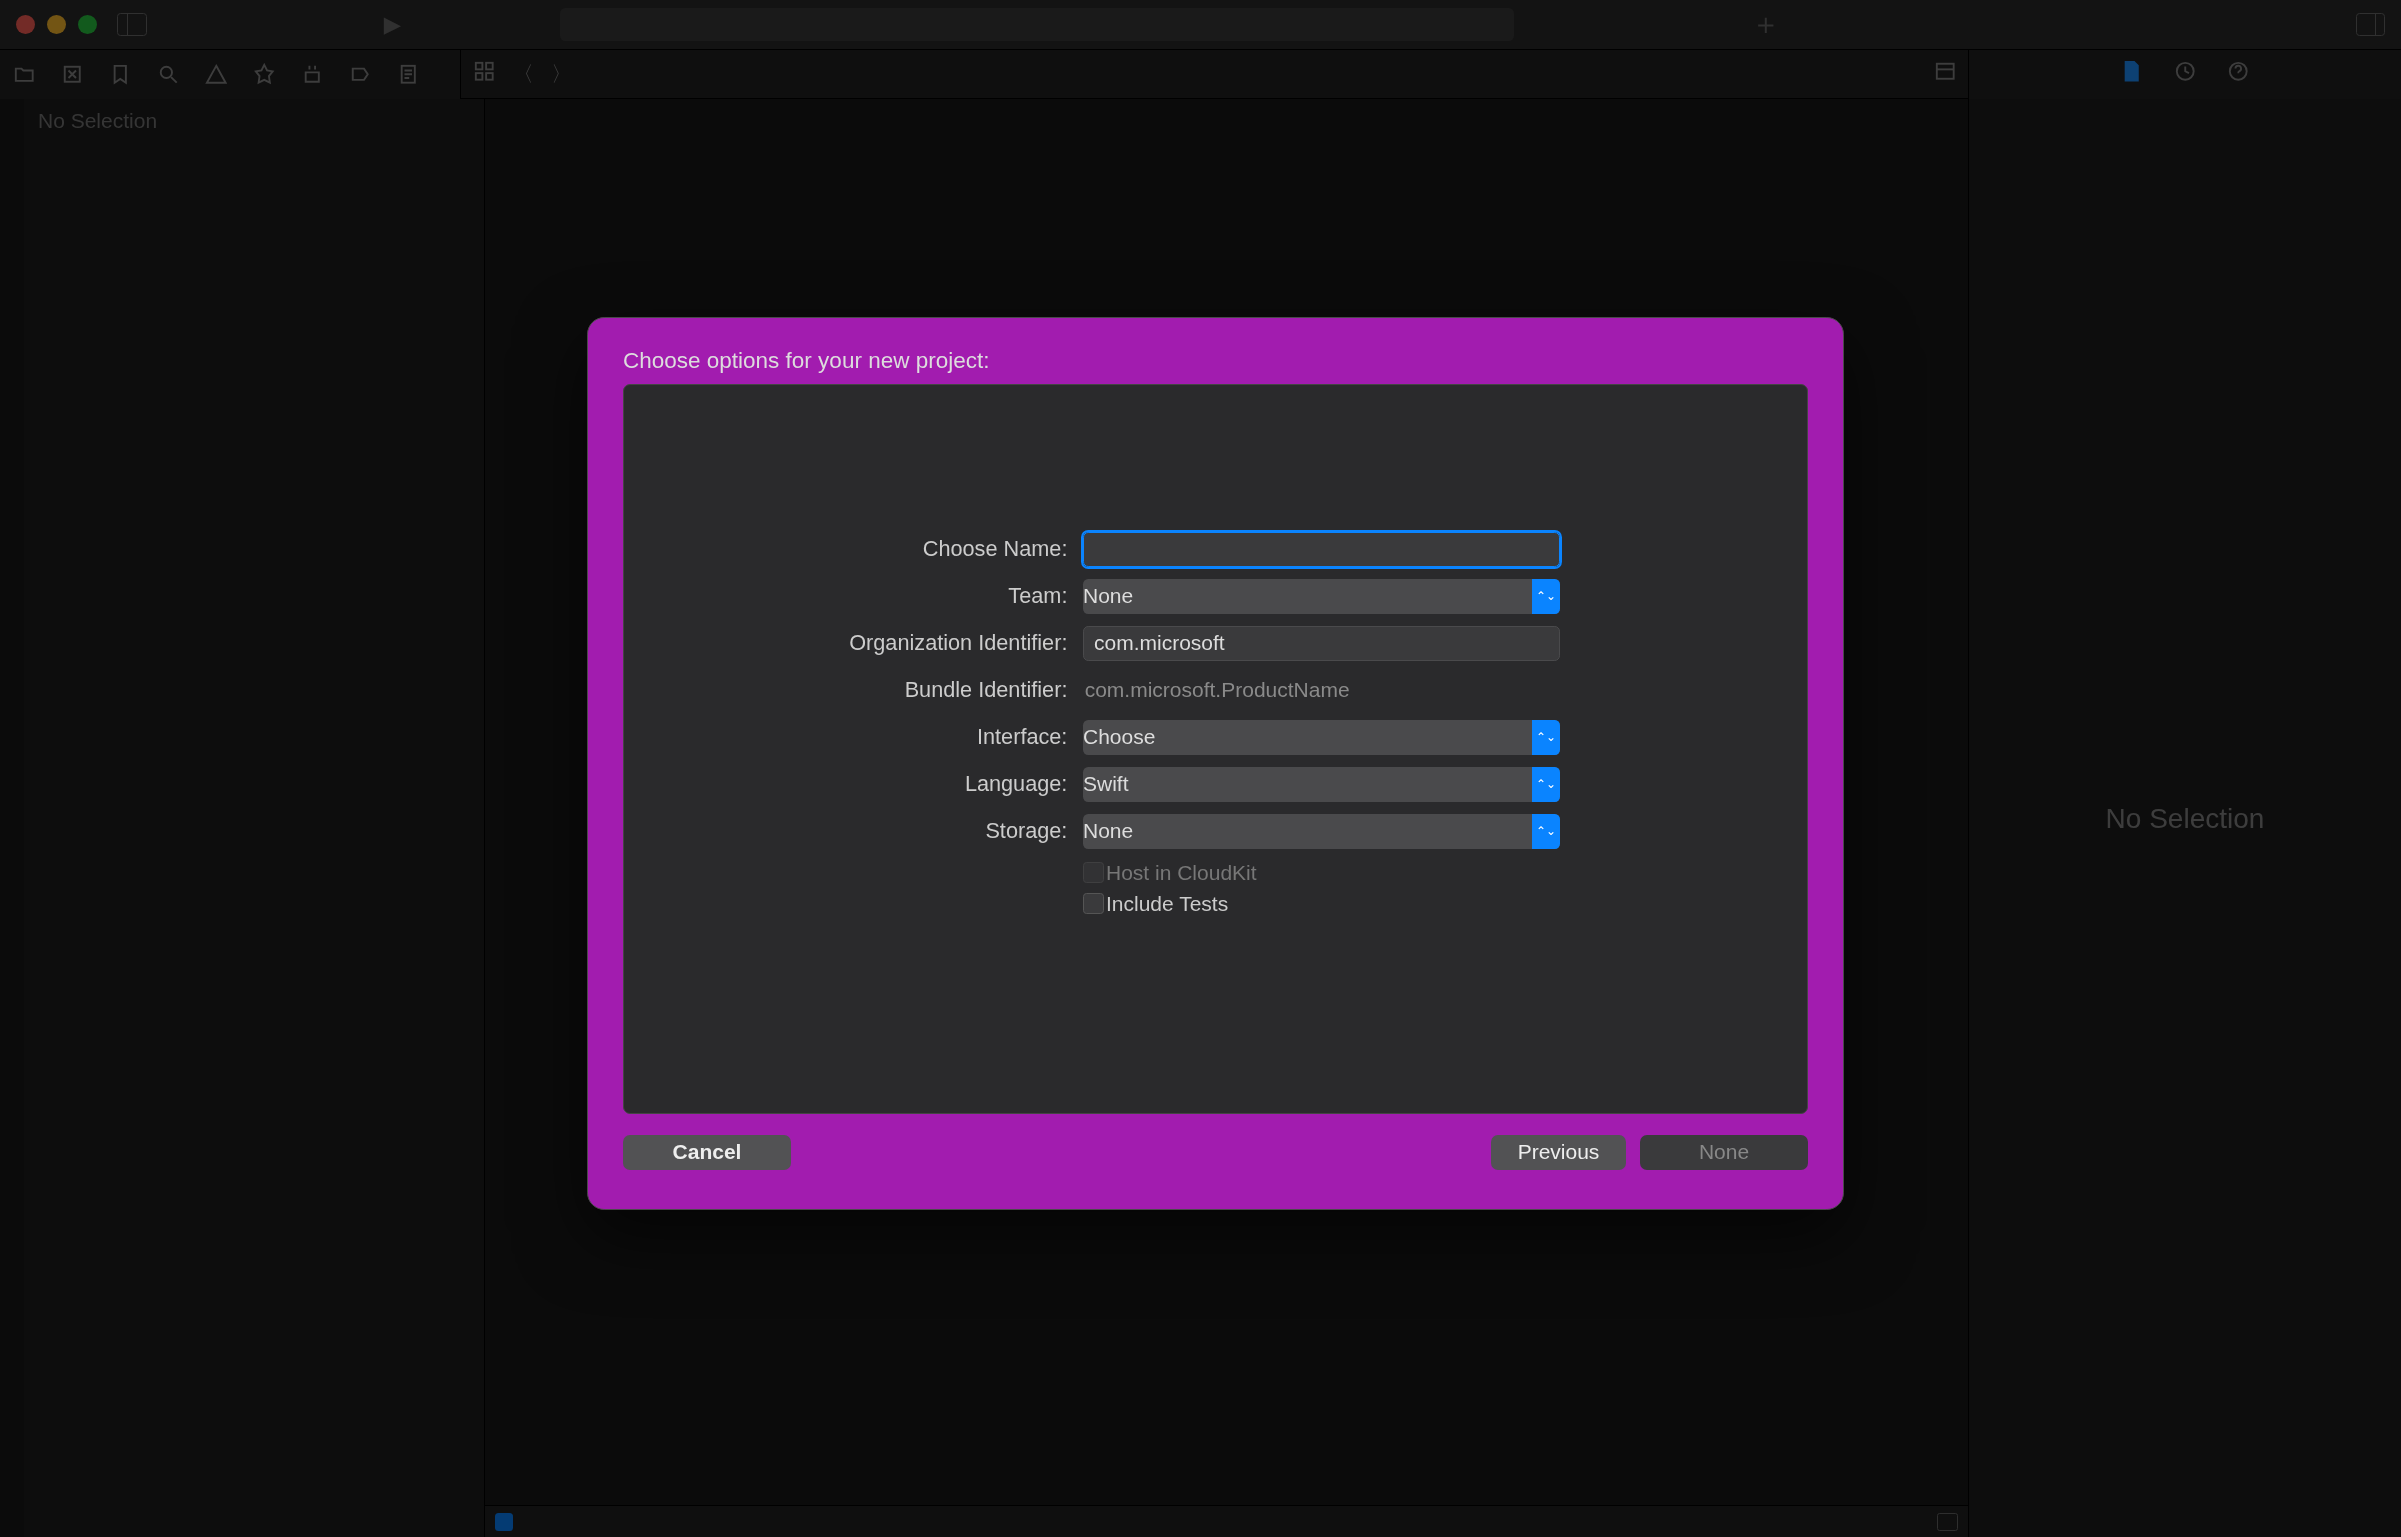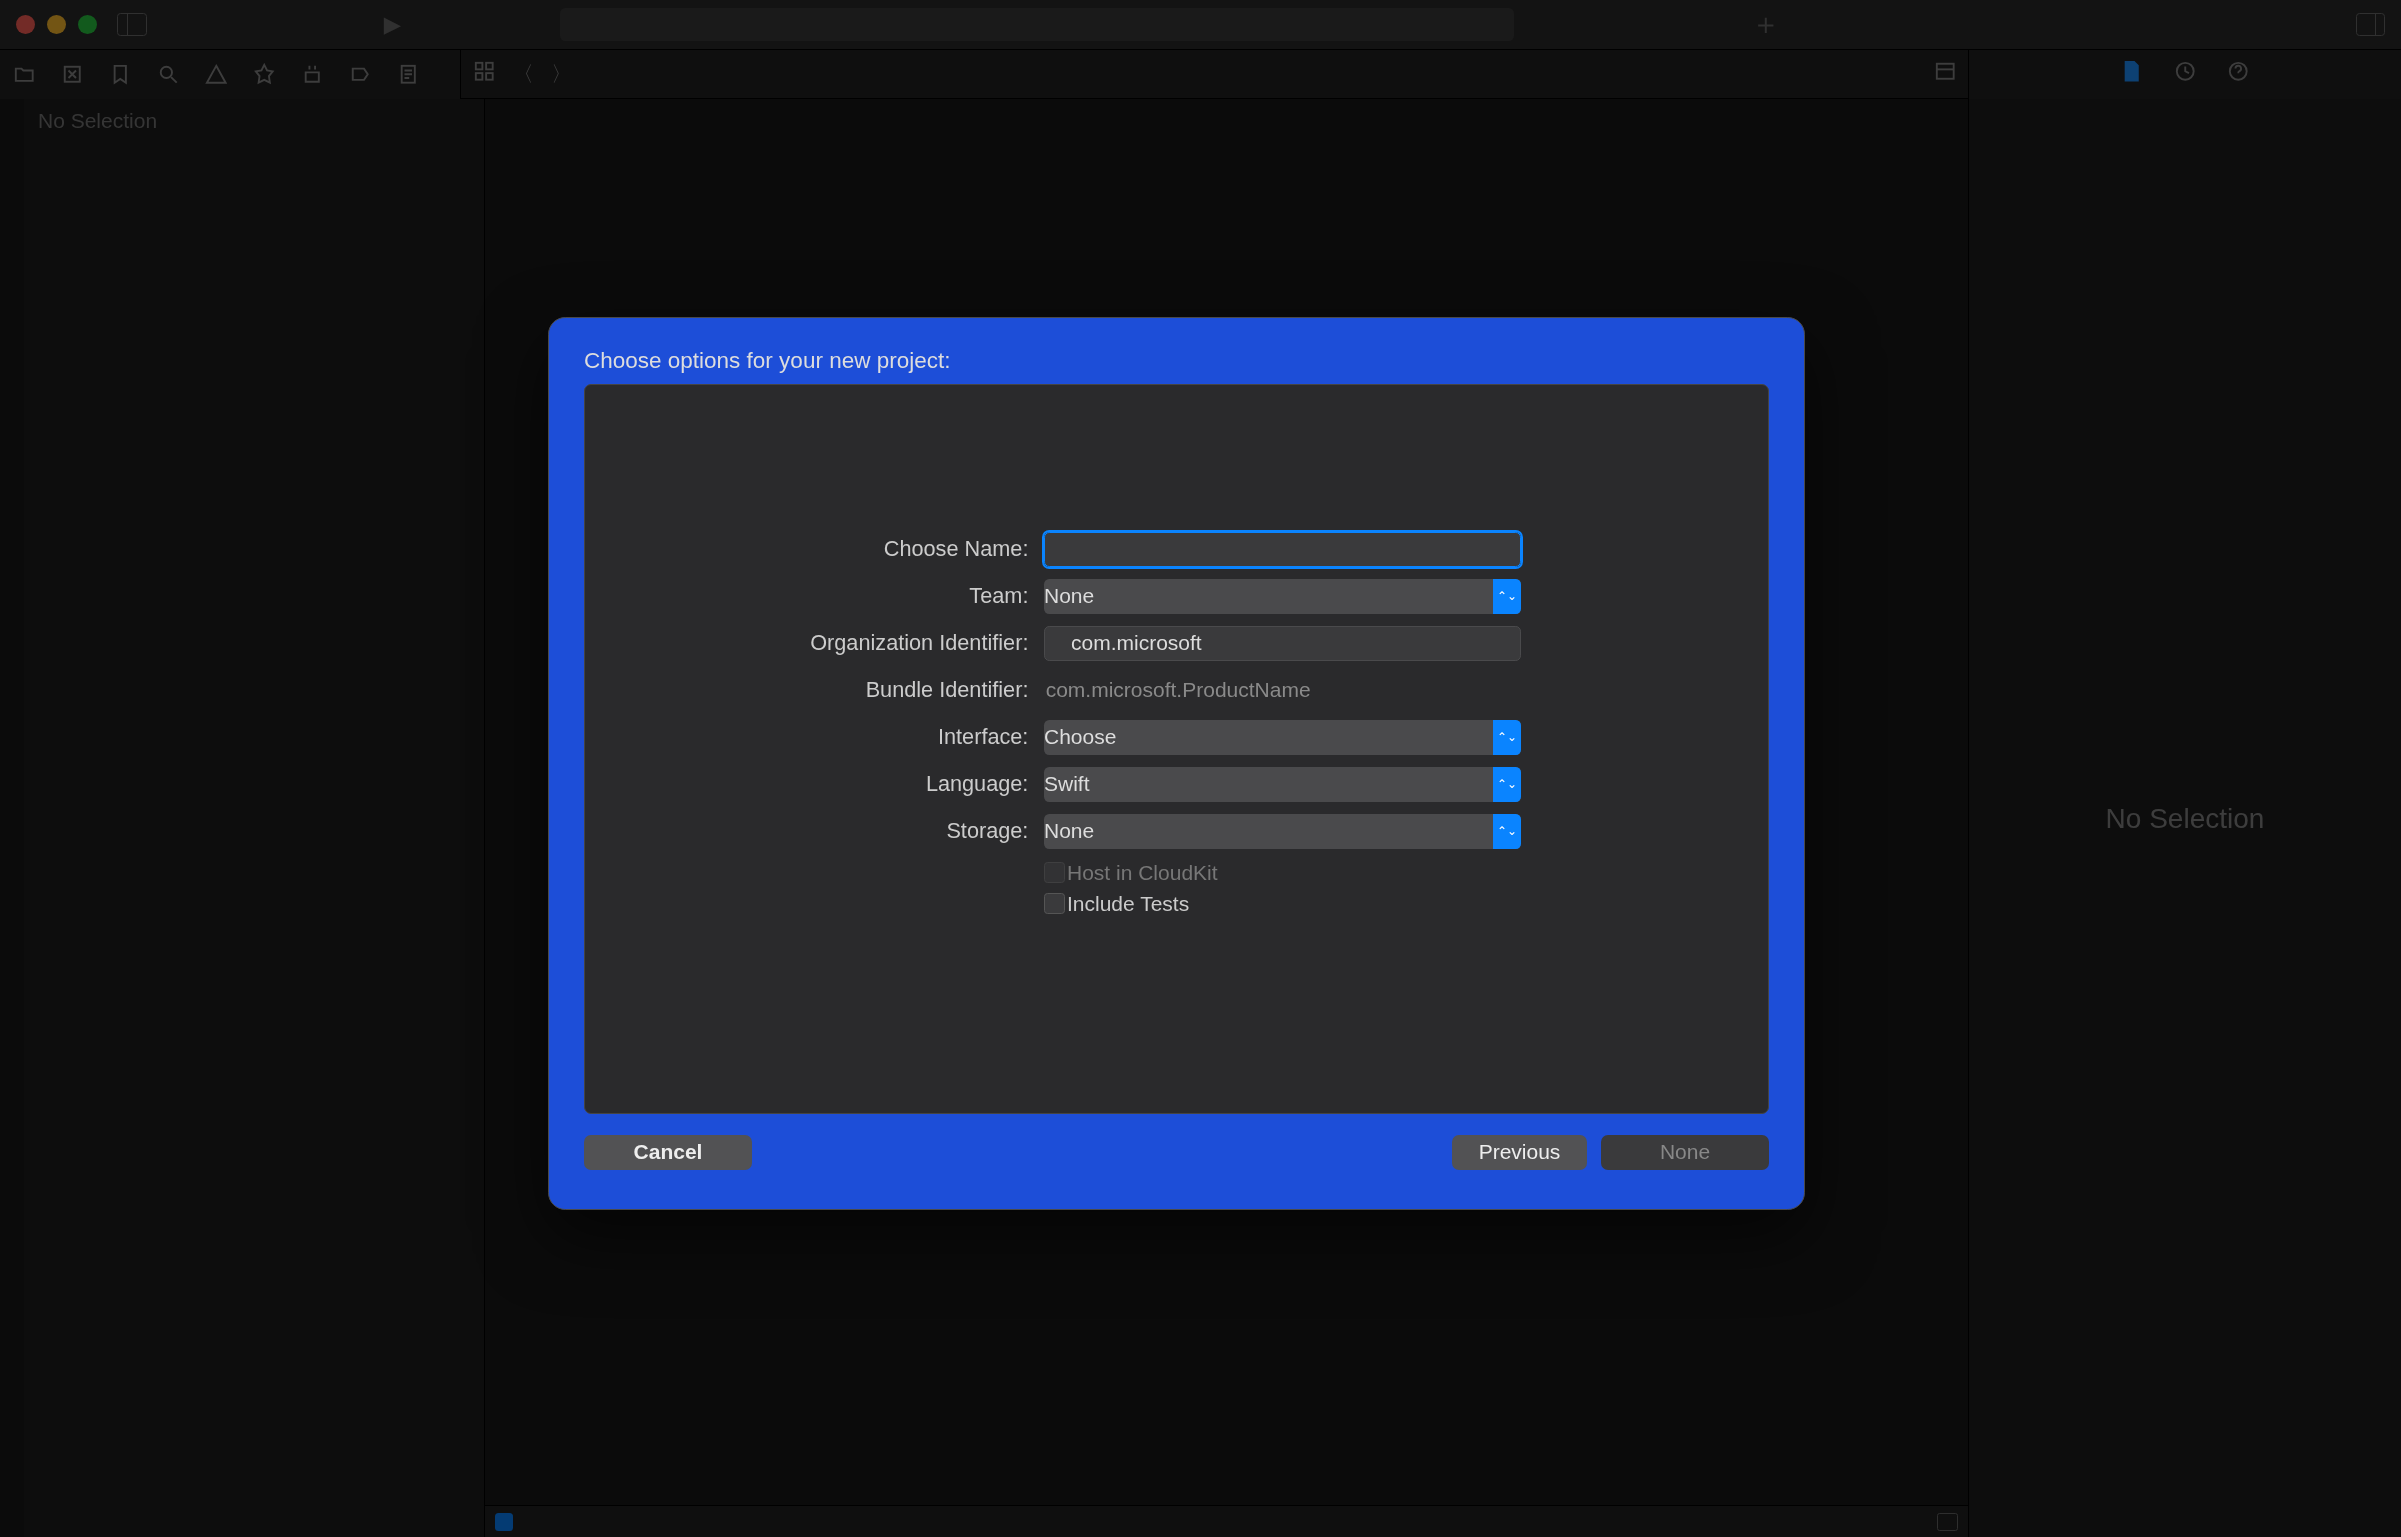--- a/index.html
+++ b/index.html
@@ -39,27 +39,27 @@
 
 
 .status{position:absolute;bottom:0;left:0;right:0;height:33px;background:#222;border-top:0.9px solid #000;display:flex;align-items:center;padding:0 10.4px;}
 .filterpill{width:17.3px;height:17.3px;background:#0a84ff;border-radius:3.5px;}
 .statusr{margin-left:auto;width:21px;height:17.3px;border:1.7px solid #666;border-radius:2.6px;}
 
 
 .dim{position:absolute;inset:0;background:rgba(0,0,0,0.55);}
 
 
-.sheet{position:absolute;left:548px;top:317px;width:1257px;height:893px;background:#1d4ed8;border:0.9px solid #4a4a4a;border-radius:17.3px;padding:29.5px 35px 28px 35px;box-shadow:0 26px 69px rgba(0,0,0,0.6);}
+.sheet{position:absolute;left:587px;top:317px;width:1257px;height:893px;background:#a21caf;border:0.9px solid #4a4a4a;border-radius:17.3px;padding:29.5px 35px 28px 35px;box-shadow:0 26px 69px rgba(0,0,0,0.6);}
 .sheet-title{color:#ddd;font-size:22.5px;margin-bottom:10.4px;}
 .sheet-inner{border:0.9px solid #444;border-radius:7px;height:730px;padding:147px 78px 0 78px;background:#2a2a2c;}
 .formrow{display:flex;align-items:center;margin-bottom:12px;min-height:35px;}
 .formlabel{width:381px;text-align:right;padding-right:15.6px;color:#ccc;font-size:21.7px;}
 .formctrl{flex:0 0 477px;}
-.txtinput{width:100%;height:35px;background:#3a3a3c;border:0.9px solid #4a4a4c;border-radius:5.2px;color:#ddd;font-size:21px;padding:0 26px;}
+.txtinput{width:100%;height:35px;background:#3a3a3c;border:0.9px solid #4a4a4c;border-radius:5.2px;color:#ddd;font-size:21px;padding:0 10px;}
 .txtinput.focused{outline:2.6px solid #0a84ff;outline-offset:0;border-color:#0a84ff;}
 .readonly{color:#8a8a8a;font-size:21px;padding:5.2px 1.7px;}
 .popup{width:100%;height:35px;background:#4a4a4c;border-radius:5.2px;display:flex;align-items:center;padding:0 0;position:relative;color:#ddd;font-size:21px;}
 .popup .caret{position:absolute;right:0;top:0;width:28px;height:100%;background:#0a84ff;border-radius:0 5.2px 5.2px 0;display:flex;align-items:center;justify-content:center;color:#fff;font-size:12px;}
 .checkrow{display:flex;align-items:center;gap:2px;margin-bottom:7px;padding-left:0;}
 .checkbox{width:21px;height:21px;background:#3a3a3c;border:0.9px solid #555;border-radius:3.5px;}
 .checkbox.disabled{opacity:0.5;}
 .checklabel{color:#ccc;font-size:21px;}
 .checklabel.disabled{color:#777;}
 

